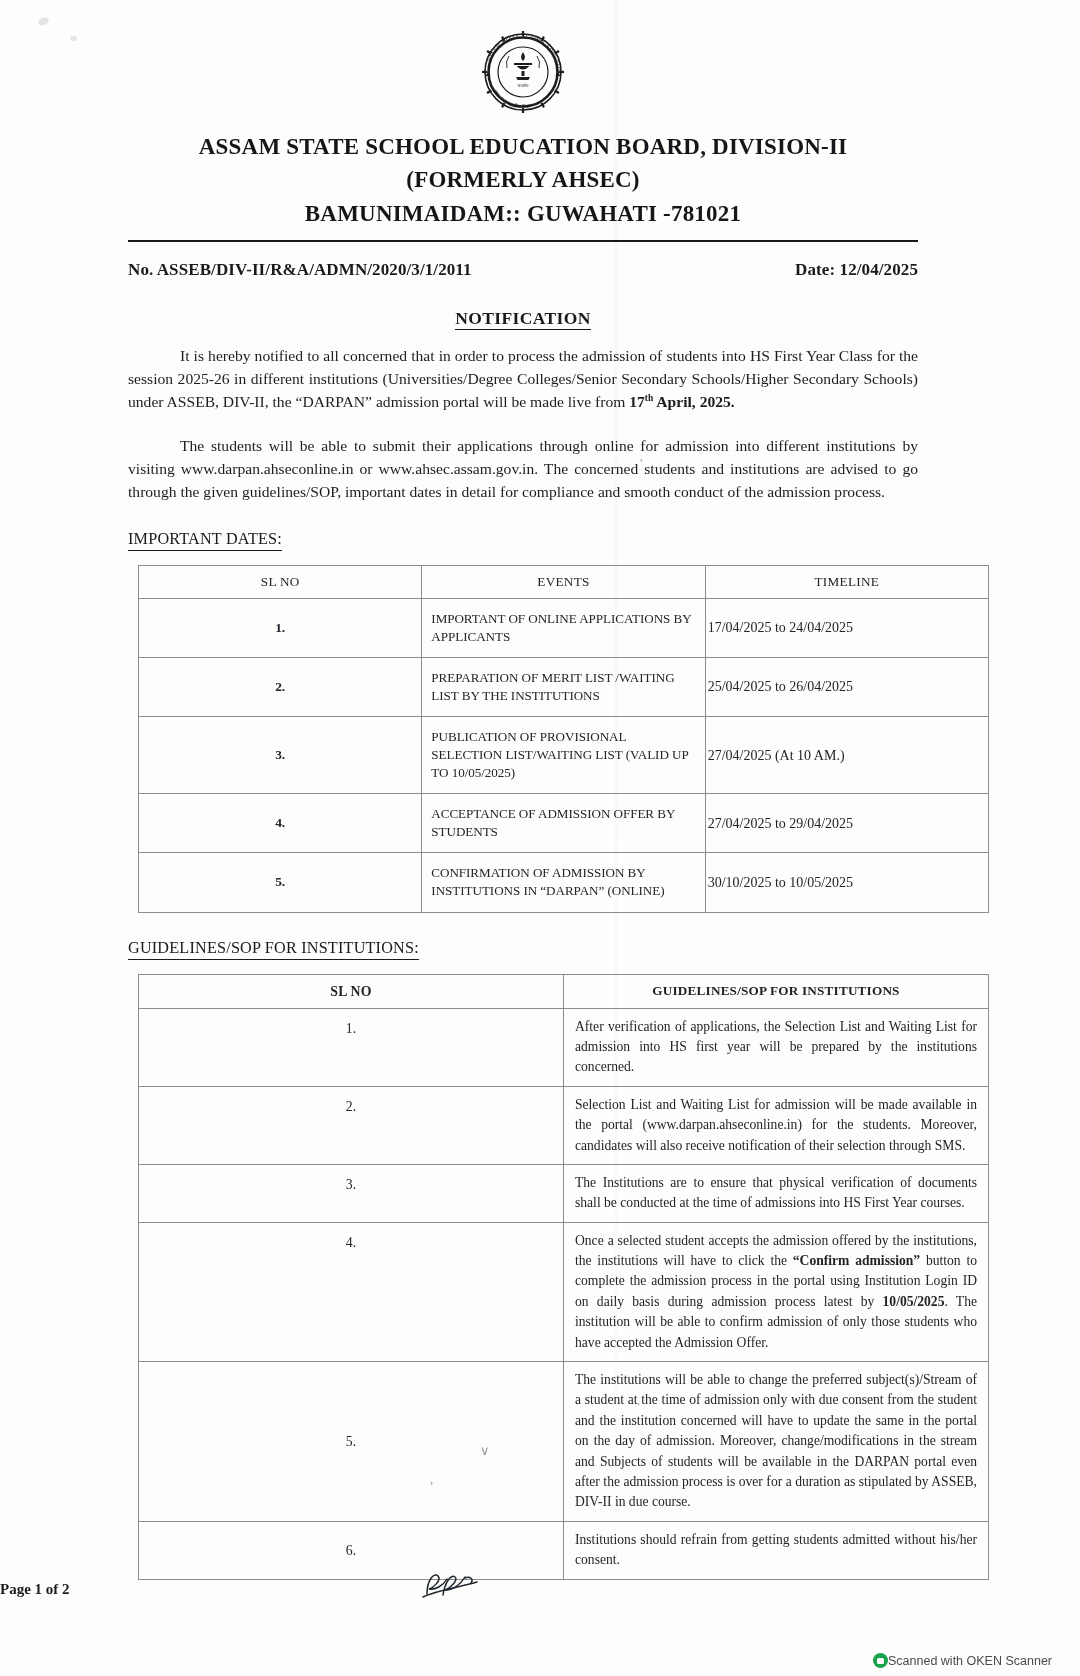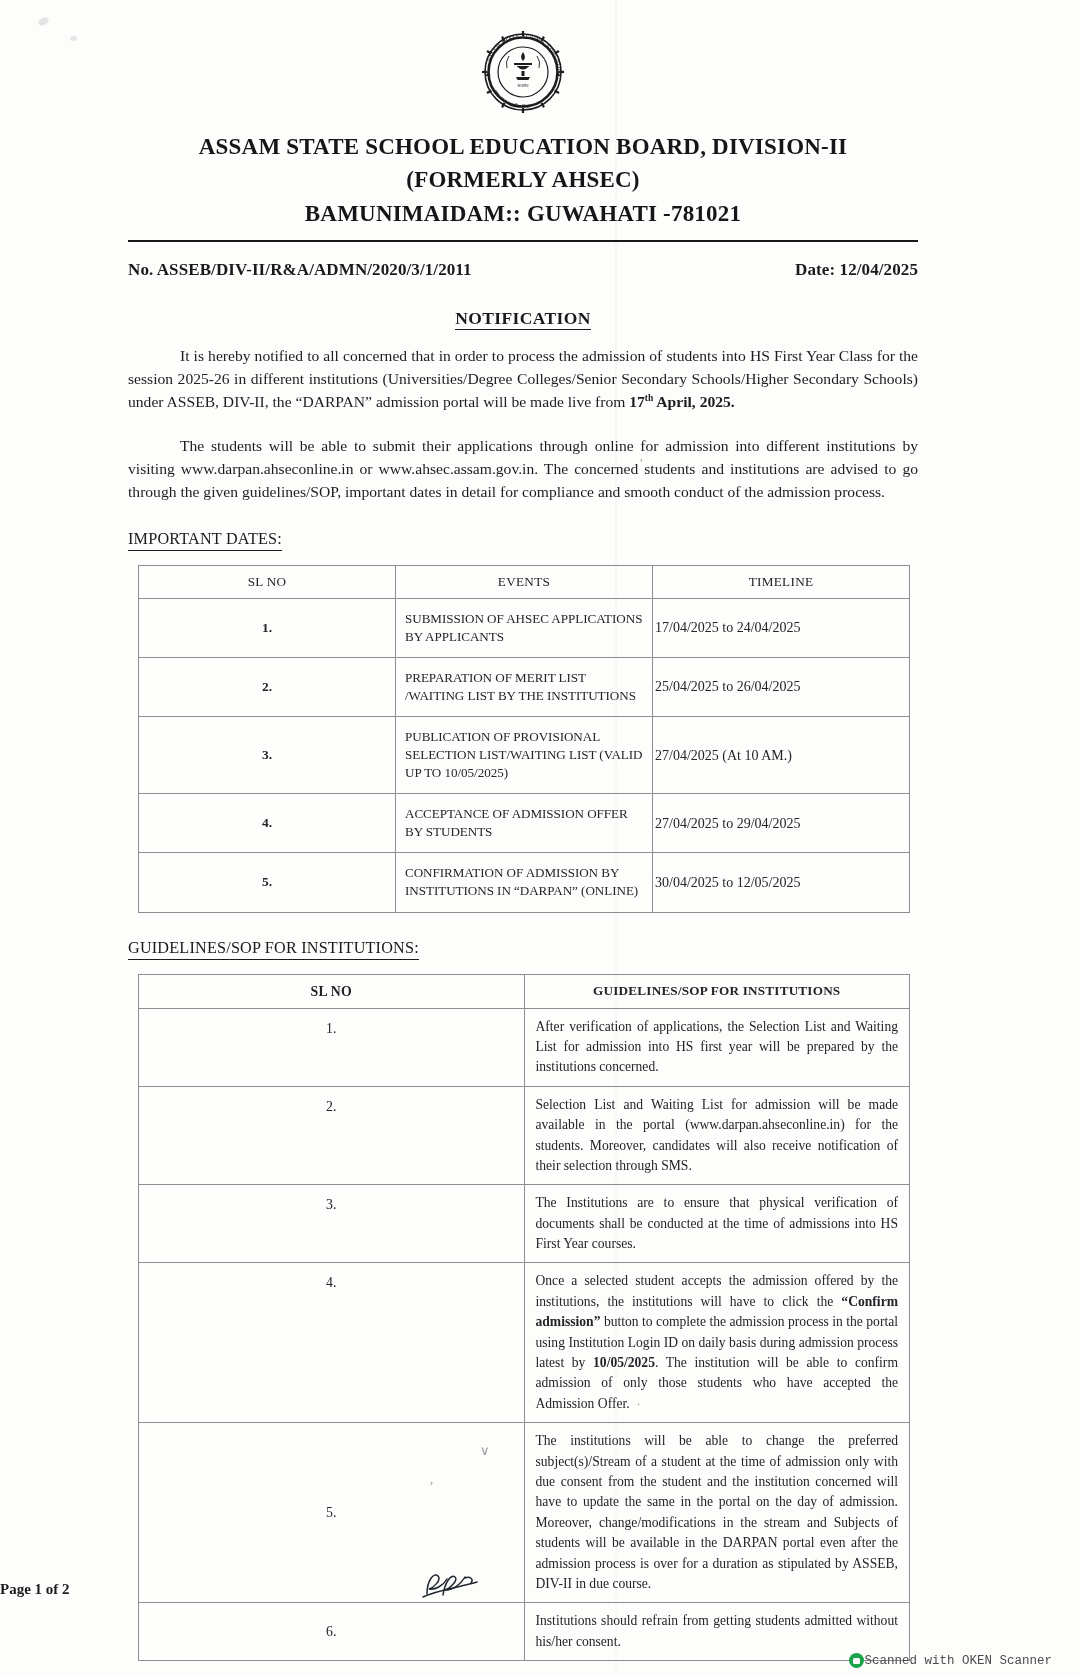--- a/index.html
+++ b/index.html
@@ -115,21 +115,21 @@
     letter-spacing: .2px;
     display: inline-block;
     border-bottom: 1.6px solid #1a1a1a;
     padding-bottom: 1px;
   }
   .section-head-wrap { margin-top: 0; }
 
   
   table.doc-table {
     border-collapse: collapse;
-    width: 772px;
+    width: 851px;
     margin-top: 14px;
     margin-left: 10px;
     table-layout: fixed;
   }
   table.doc-table td, table.doc-table th {
     border: 1px solid #8d8d8d;
     padding: 7px 9px;
     vertical-align: middle;
     font-size: 13.2px;
     line-height: 1.38;
@@ -212,21 +212,21 @@
     width: 60px;
     height: 34px;
   }
   .cam-badge {
     position: absolute;
     right: 28px;
     bottom: 8px;
     display: flex;
     align-items: center;
     font-size: 12.5px;
-    font-family: Liberation Mono, monospace;
+    font-family: Liberation Sans, sans-serif;
     color: #4b4b4b;
   }
   .cam-dot {
     width: 15px; height: 15px;
     border-radius: 50%;
     background: #1aa34a;
     display: inline-block;
     position: relative;
   }
   .cam-dot::after {
@@ -338,42 +338,42 @@
       <thead>
         <tr>
           <th>SL NO</th>
           <th>EVENTS</th>
           <th>TIMELINE</th>
         </tr>
       </thead>
       <tbody>
         <tr>
           <td class="sl">1.</td>
-          <td class="ev">SUBMISSION OF AHSEC APPLICATIONS BY APPLICANTS</td>
+          <td class="ev">IMPORTANT OF ONLINE APPLICATIONS BY APPLICANTS</td>
           <td class="tl">17/04/2025 to 24/04/2025</td>
         </tr>
         <tr>
           <td class="sl">2.</td>
           <td class="ev">PREPARATION OF MERIT LIST /WAITING LIST BY THE INSTITUTIONS</td>
           <td class="tl">25/04/2025 to 26/04/2025</td>
         </tr>
         <tr>
           <td class="sl">3.</td>
           <td class="ev">PUBLICATION OF PROVISIONAL SELECTION LIST/WAITING LIST (VALID UP TO 10/05/2025)</td>
           <td class="tl">27/04/2025 (At 10 AM.)</td>
         </tr>
         <tr>
           <td class="sl">4.</td>
           <td class="ev">ACCEPTANCE OF ADMISSION OFFER BY STUDENTS</td>
           <td class="tl">27/04/2025 to 29/04/2025</td>
         </tr>
         <tr>
           <td class="sl">5.</td>
           <td class="ev">CONFIRMATION OF ADMISSION BY INSTITUTIONS IN “DARPAN” (ONLINE)</td>
-          <td class="tl">30/04/2025 to 12/05/2025</td>
+          <td class="tl">30/10/2025 to 10/05/2025</td>
         </tr>
       </tbody>
     </table>
 
 
     <div class="section-head-wrap">
       <div class="section-head">GUIDELINES/SOP FOR INSTITUTIONS:</div>
     </div>
 
     <table class="doc-table guide-table">

